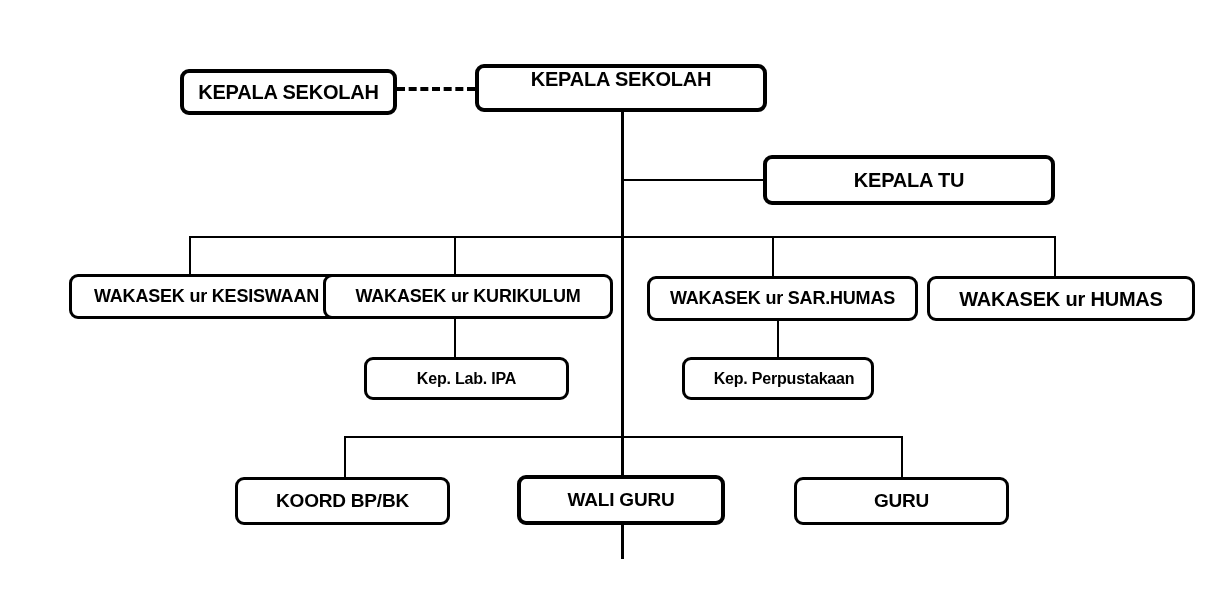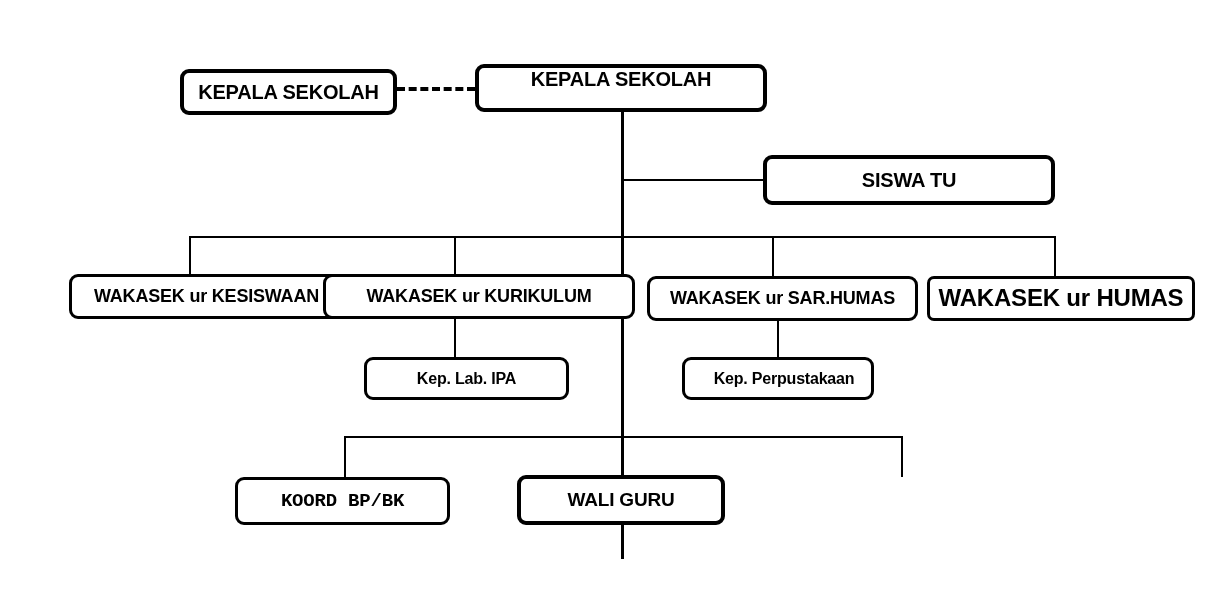--- a/index.html
+++ b/index.html
@@ -46,26 +46,26 @@
   }
   .b4 { border-width: 4px; }
   .b3 { border-width: 3px; }
   .align-top { align-items: flex-start; padding-top: 0; }
 
   
   #node-komite          { left: 180px; top: 69px;  width: 217px; height: 46px; font-size: 20px; }
   #node-kepsek          { left: 475px; top: 64px;  width: 292px; height: 48px; font-size: 20px; }
   #node-kepala-tu       { left: 763px; top: 155px; width: 292px; height: 50px; font-size: 20px; }
   #node-wakasek-kesiswaan { left: 37px;  top: 274px; width: 275px; height: 45px; font-size: 18px; margin-left: 32px; }
-  #node-wakasek-kurikulum { left: 323px; top: 274px; width: 312px; height: 45px; font-size: 18px; }
+  #node-wakasek-kurikulum { left: 323px; top: 274px; width: 290px; height: 45px; font-size: 18px; }
   #node-wakasek-sarpras   { left: 647px; top: 276px; width: 271px; height: 45px; font-size: 18px; }
-  #node-wakasek-humas     { left: 927px; top: 276px; width: 268px; height: 45px; font-size: 24px; border-radius: 7px; }
+  #node-wakasek-humas     { left: 927px; top: 276px; width: 268px; height: 45px; font-size: 20px; }
   #node-kep-lab-ipa       { left: 355px; top: 357px; width: 205px; height: 43px; font-size: 16px; margin-left: 9px; }
   #node-kep-perpustakaan  { left: 682px; top: 357px; width: 192px; height: 43px; font-size: 16px; padding-left: 12px; }
-  #node-koord-bpbk        { left: 235px; top: 477px; width: 215px; height: 48px; font-size: 19px; font-family: Liberation Mono, monospace; }
+  #node-koord-bpbk        { left: 235px; top: 477px; width: 215px; height: 48px; font-size: 19px; }
   #node-wali-kelas        { left: 517px; top: 475px; width: 208px; height: 50px; font-size: 19px; }
   #node-guru              { left: 794px; top: 477px; width: 215px; height: 48px; font-size: 19px; }
   #node-siswa             { left: 477px; top: 559px; width: 291px; height: 45px; font-size: 20px; }
 
   
   #line-trunk           { left: 621px;  top: 112px; width: 3px;   height: 447px; }
   #line-dashed-komite   { left: 397px;  top: 87px;  width: 78px; }
   #line-tu-h            { left: 622px;  top: 179px; width: 143px; height: 2px; }
   #line-wakasek-h       { left: 189px;  top: 236px; width: 867px; height: 2px; }
   #line-drop-kesiswaan  { left: 189px;  top: 236px; width: 2px;   height: 38px; }
@@ -94,33 +94,34 @@
   <div class="line" id="line-drop-lab"></div>
   <div class="line" id="line-drop-perpus"></div>
   <div class="line" id="line-lower-h"></div>
   <div class="line" id="line-drop-koord"></div>
   <div class="line" id="line-drop-guru"></div>
 
   <div class="node b4" id="node-komite">KEPALA SEKOLAH</div>
 
   <div class="node b4 align-top" id="node-kepsek">KEPALA SEKOLAH</div>
 
-  <div class="node b4" id="node-kepala-tu">SISWA TU</div>
+  <div class="node b4" id="node-kepala-tu">KEPALA TU</div>
 
   <div class="node" id="node-wakasek-kesiswaan">WAKASEK ur KESISWAAN</div>
 
   <div class="node" id="node-wakasek-kurikulum">WAKASEK ur KURIKULUM</div>
 
   <div class="node" id="node-wakasek-sarpras">WAKASEK ur SAR.HUMAS</div>
 
   <div class="node" id="node-wakasek-humas">WAKASEK ur HUMAS</div>
 
   <div class="node b3" id="node-kep-lab-ipa">Kep. Lab. IPA</div>
 
   <div class="node b3" id="node-kep-perpustakaan">Kep. Perpustakaan</div>
 
   <div class="node" id="node-koord-bpbk">KOORD BP/BK</div>
 
   <div class="node b4" id="node-wali-kelas">WALI GURU</div>
 
+  <div class="node" id="node-guru">GURU</div>
 
 
 </div>
 
 </body></html>

